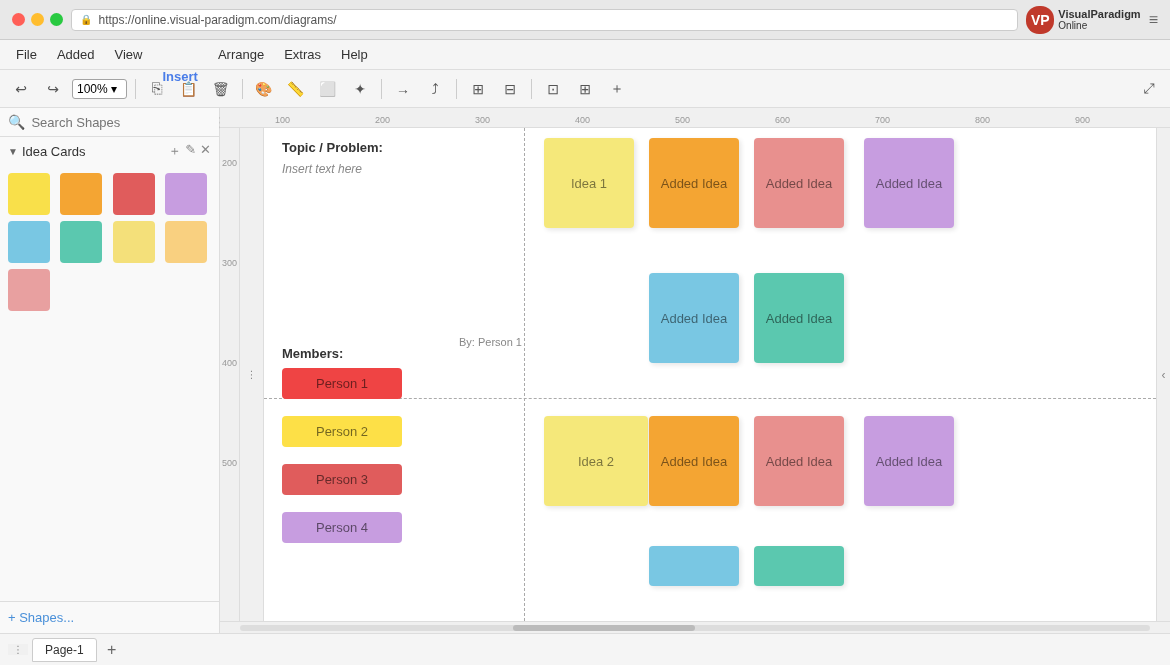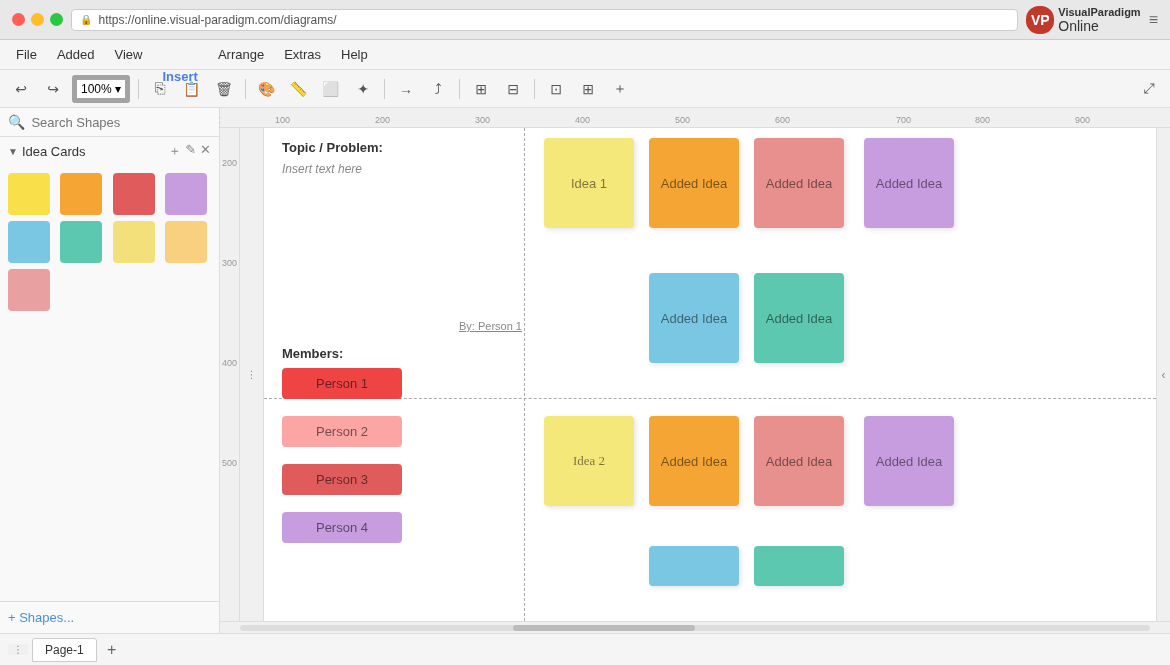--- a/index.html
+++ b/index.html
@@ -67,21 +67,21 @@
       width: 26px; height: 26px;
       display: flex; align-items: center; justify-content: center;
       border-radius: 3px;
       cursor: pointer;
       color: #555;
       font-size: 14px;
     }
     .toolbar-separator { width: 1px; height: 20px; background: #ccc; margin: 0 2px; }
     .zoom-select {
       background: white;
-      border: 5px solid #a3a3a3;
+      border: 1px solid #a3a3a3;
       border-radius: 3px;
       padding: 2px 4px;
       font-size: 12px;
       cursor: pointer;
       display: flex;
       align-items: flex-start;
       gap: 2px;
       min-width: 55px;
     }
 
@@ -356,21 +356,21 @@
   </div>
   <div class="url-bar">
     <span class="url-icon">🔒</span>
     <span>https://online.visual-paradigm.com/diagrams/</span>
   </div>
   <div style="margin-left:auto; display:flex; gap:4px; align-items:center;">
     <div class="logo">
       <div class="logo-icon">VP</div>
       <div>
         <div style="font-size:11px;font-weight:700;">VisualParadigm</div>
-        <div style="font-size:14px;font-weight:400;">Online</div>
+        <div style="font-size:10px;font-weight:400;">Online</div>
       </div>
     </div>
   </div>
   <div class="hamburger-icon">≡</div>
 </div>
 
 <div class="menubar">
   <span class="menubar-item">File</span>
   <span class="menubar-item">Added</span>
   <span class="menubar-item">View</span>
@@ -448,21 +448,21 @@
 
   <div class="content-area">
 
     <div class="ruler-top">
       <span style="position:absolute;left:55px;">100</span>
       <span style="position:absolute;left:155px;">200</span>
       <span style="position:absolute;left:255px;">300</span>
       <span style="position:absolute;left:355px;">400</span>
       <span style="position:absolute;left:455px;">500</span>
       <span style="position:absolute;left:555px;">600</span>
-      <span style="position:absolute;left:676px;text-align:center;">700</span>
+      <span style="position:absolute;left:655px;text-align:center;">700</span>
       <span style="position:absolute;left:755px;">800</span>
       <span style="position:absolute;left:855px;">900</span>
     </div>
 
     <div class="canvas-row">
 
       <div class="ruler-left">
         <span class="ruler-left-mark" style="top:30px;">200</span>
         <span class="ruler-left-mark" style="top:130px;">300</span>
         <span class="ruler-left-mark" style="top:230px;">400</span>
@@ -475,24 +475,24 @@
         <div class="diagram">
 
           <div class="grid-line-v" style="left:260px;"></div>
           <div class="grid-line-h" style="top:270px;"></div>
 
           <div class="diagram-label" style="top:12px; left:18px;">Topic / Problem:</div>
           <div class="diagram-text" style="top:34px; left:18px;">Insert text here</div>
 
           <div class="diagram-label" style="top:218px; left:18px;">Members:</div>
 
-          <div class="diagram-by" style="top:192px; left:195px;text-decoration:underline;">By: Person 1</div>
+          <div class="diagram-by" style="top:208px; left:195px;">By: Person 1</div>
 
           <div class="person-badge" style="top:240px; left:18px; background:#ef4444;">Person 1</div>
-          <div class="person-badge" style="top:288px; left:18px; background:#fca5a5;">Person 2</div>
+          <div class="person-badge" style="top:288px; left:18px; background:#fde047;">Person 2</div>
           <div class="person-badge" style="top:336px; left:18px; background:#e05c5c;">Person 3</div>
           <div class="person-badge" style="top:384px; left:18px; background:#c79de0;">Person 4</div>
 
           <div class="sticky-card" style="top:10px; left:280px; width:90px; height:90px; background:#f5e87a;">
             <span>Idea 1</span>
           </div>
 
           <div class="sticky-card" style="top:10px; left:385px; width:90px; height:90px; background:#f4a533;">
             <span>Added Idea</span>
           </div>
@@ -506,21 +506,21 @@
           </div>
 
           <div class="sticky-card" style="top:145px; left:385px; width:90px; height:90px; background:#79c7e3;">
             <span>Added Idea</span>
           </div>
 
           <div class="sticky-card" style="top:145px; left:490px; width:90px; height:90px; background:#5bc8af;">
             <span>Added Idea</span>
           </div>
 
-          <div class="sticky-card" style="top:288px; left:280px; width:90px; height:90px; background:#f5e87a;font-family:Liberation Serif, serif;">
+          <div class="sticky-card" style="top:288px; left:280px; width:104px; height:90px; background:#f5e87a;">
             <span>Idea 2</span>
           </div>
 
           <div class="sticky-card" style="top:288px; left:385px; width:90px; height:90px; background:#f4a533;">
             <span>Added Idea</span>
           </div>
 
           <div class="sticky-card" style="top:288px; left:490px; width:90px; height:90px; background:#e8908e;">
             <span>Added Idea</span>
           </div>

